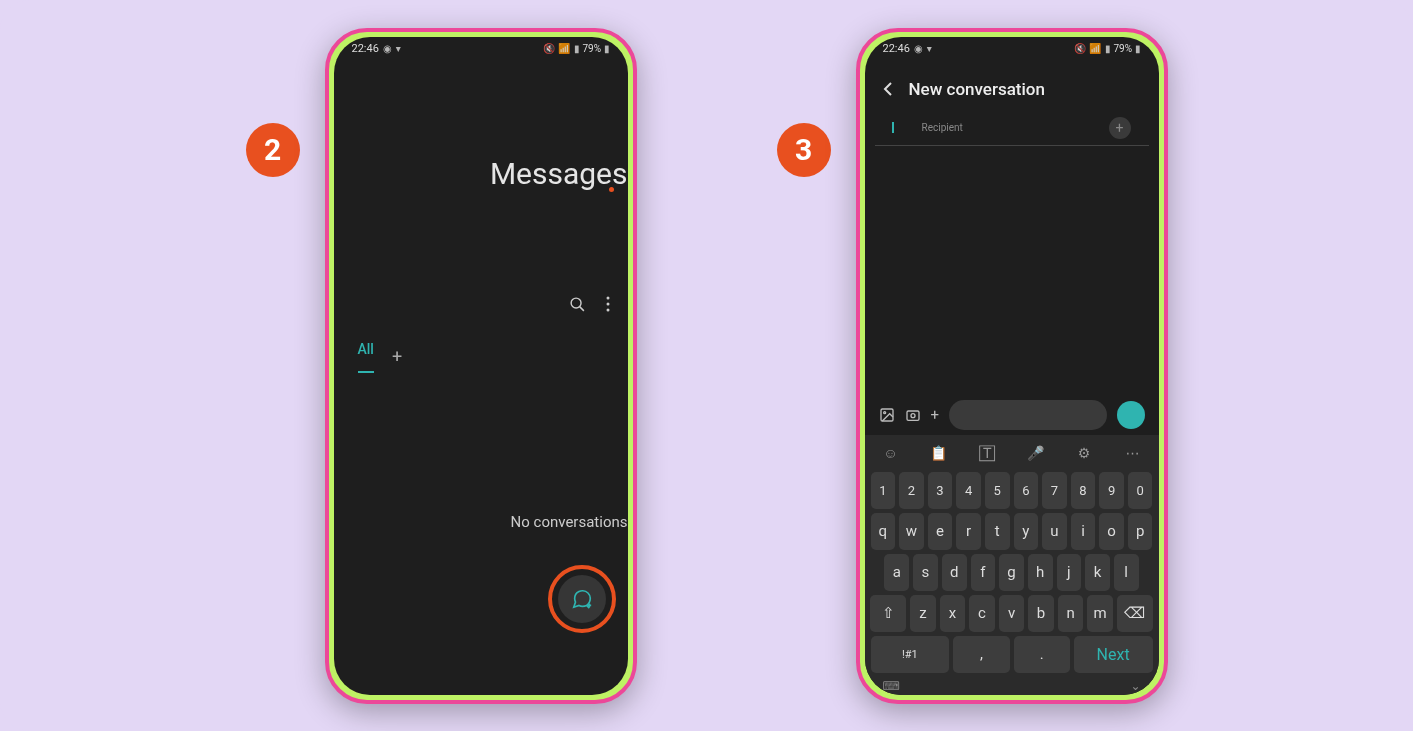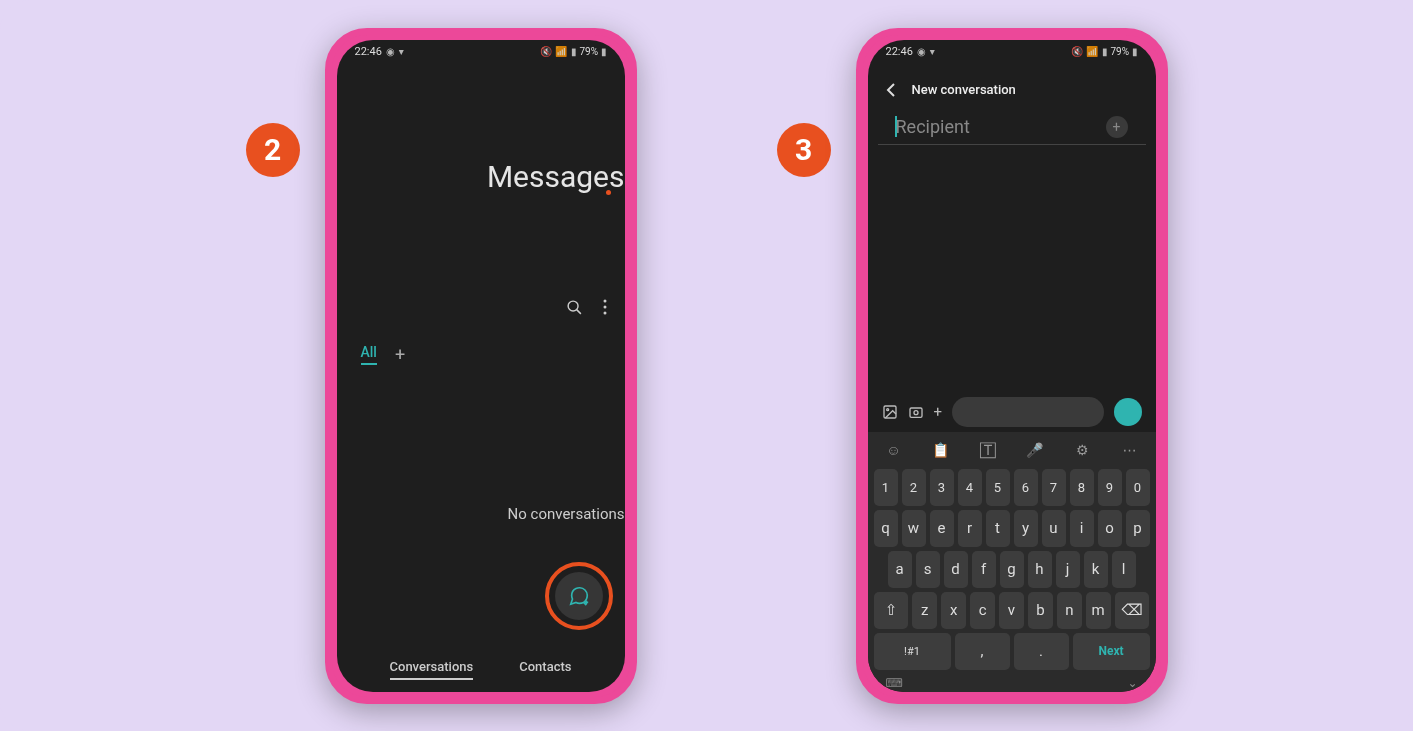--- a/index.html
+++ b/index.html
@@ -1,66 +1,66 @@
 <!DOCTYPE html>
 <html><head>
 <meta charset="utf-8">
 <style>
 * { margin: 0; padding: 0; box-sizing: border-box; font-family: -apple-system, BlinkMacSystemFont, "Segoe UI", Roboto, sans-serif; }
 body { background: #e3d7f5; width: 1413px; height: 731px; display: flex; align-items: center; justify-content: center; }
 .container { background: #e3d7f5; border-radius: 30px; width: 1413px; height: 731px; display: flex; align-items: center; justify-content: center; gap: 140px; }
 .step { display: flex; align-items: flex-start; gap: 25px; }
 .badge { width: 54px; height: 54px; border-radius: 50%; background: #e8501f; color: #fff; font-size: 30px; font-weight: 700; display: flex; align-items: center; justify-content: center; margin-top: 95px; }
-.phone { width: 312px; height: 676px; background: #ec4899; border-radius: 42px; border: 7px solid #ec4899; position: relative; overflow: hidden; box-shadow: 0 8px 30px rgba(0,0,0,0.3); }
+.phone { width: 312px; height: 676px; background: #bef264; border-radius: 42px; border: 4px solid #ec4899; position: relative; overflow: hidden; box-shadow: 0 8px 30px rgba(0,0,0,0.3); }
 .phone-inner { position: absolute; top: 5px; left: 5px; right: 5px; bottom: 5px; background: #1e1e1e; border-radius: 36px; overflow: hidden; }
 .status-bar { height: 24px; display: flex; justify-content: space-between; align-items: center; padding: 0 18px; color: #ddd; font-size: 11px; }
 .status-left { display: flex; align-items: center; gap: 4px; }
 .status-right { display: flex; align-items: center; gap: 3px; font-size: 10px; }
 .status-icon { font-size: 10px; opacity: 0.8; }
 
 
 .p1-header { text-align: right; padding: 95px 0 0; }
 .p1-title { color: #e5e5e5; font-size: 30px; font-weight: 400; }
 .p1-actions { display: flex; justify-content: flex-end; padding: 105px 18px 0 0; gap: 20px; align-items: center; position: relative; }
 .search-ico, .more-ico { color: #ccc; cursor: pointer; }
 .more-dot { position: absolute; top: -4px; right: 14px; width: 5px; height: 5px; background: #e8501f; border-radius: 50%; }
 .p1-tabs { display: flex; align-items: center; gap: 18px; padding: 28px 0 0 24px; }
-.tab-all { color: #2fb4b0; font-size: 14px; font-weight: 500; border-bottom: 2px solid #2fb4b0; padding-bottom: 3px; }
+.tab-all { color: #2fb4b0; font-size: 14px; font-weight: 500; border-bottom: 2px solid #2fb4b0; padding-bottom: 14px; }
 .tab-add { color: #aaa; font-size: 18px; }
 .p1-empty { text-align: right; color: #ccc; font-size: 15px; padding-top: 140px; }
 .fab { position: absolute; bottom: 72px; right: 22px; width: 48px; height: 48px; border-radius: 50%; background: #363636; display: flex; align-items: center; justify-content: center; }
 .fab svg { width: 22px; height: 22px; }
 .fab-highlight { position: absolute; bottom: 62px; right: 12px; width: 68px; height: 68px; border: 4px solid #e8501f; border-radius: 50%; pointer-events: none; }
 .p1-bottom { position: absolute; bottom: 12px; left: 0; right: 0; display: flex; justify-content: space-around; padding: 0 30px; }
 .btab { color: #ccc; font-size: 13px; font-weight: 500; padding-bottom: 4px; }
 .btab.active { border-bottom: 2px solid #ccc; }
 
 
 .p2-header { display: flex; align-items: center; gap: 16px; padding: 18px 18px 0; }
 .back-arrow { color: #ddd; font-size: 20px; }
-.p2-title { color: #eee; font-size: 13px; font-weight: 500; }
+.p2-title { color: #eee; font-size: 17px; font-weight: 500; }
 .p2-recipient { display: flex; align-items: center; justify-content: space-between; padding: 18px 18px 6px; border-bottom: 1px solid #444; margin: 0 10px; }
-.recip-text { color: #888; font-size: 18px; position: relative; }
+.recip-text { color: #888; font-size: 10px; position: relative; padding-left: 29px; }
 .recip-text::before { content: ""; position: absolute; left: -1px; top: 0; bottom: 0; width: 2px; background: #2fb4b0; }
 .add-contact { width: 22px; height: 22px; border-radius: 50%; background: #3a3a3a; color: #888; display: flex; align-items: center; justify-content: center; font-size: 14px; }
 .p2-compose { position: absolute; bottom: 265px; left: 0; right: 0; display: flex; align-items: center; gap: 10px; padding: 0 14px; }
 .compose-ico { color: #bbb; font-size: 15px; }
 .compose-input { flex: 1; height: 30px; background: #3a3a3a; border-radius: 16px; }
 .send-btn { width: 28px; height: 28px; border-radius: 50%; background: #2fb4b0; }
 
 
 .keyboard { position: absolute; bottom: 0; left: 0; right: 0; height: 260px; background: #2b2b2b; padding: 6px 4px 4px; }
 .kb-toolbar { display: flex; justify-content: space-between; align-items: center; padding: 4px 10px 8px; color: #999; }
 .kb-tool { width: 24px; text-align: center; font-size: 14px; }
 .kb-row { display: flex; gap: 4px; padding: 2px 2px; justify-content: center; }
 .key { flex: 1; height: 37px; background: #3d3d3d; border-radius: 5px; color: #ddd; display: flex; align-items: center; justify-content: center; font-size: 15px; }
 .key.num { font-size: 13px; }
 .key.wide { flex: 1.4; }
 .key.space { flex: 5; font-size: 11px; color: #aaa; }
-.key.next { flex: 1.4; color: #2fb4b0; font-size: 12px; font-weight: 700; }
+.key.next { flex: 1.4; color: #2fb4b0; font-size: 16px; font-weight: 400; }
 .kb-bottom-bar { display: flex; justify-content: space-between; padding: 4px 14px 2px; color: #888; font-size: 12px; }
 .row-indent { padding-left: 16px; padding-right: 16px; }
 
 svg { display: block; }
 </style>
 </head>
 <body>
 
 <div class="container">
 
@@ -114,24 +114,20 @@
         <div class="fab">
           <svg viewBox="0 0 24 24" fill="none" stroke="#2fb4b0" stroke-width="1.8">
               <path d="M21 11.5a8.38 8.38 0 0 1-.9 3.8 8.5 8.5 0 0 1-7.6 4.7 8.38 8.38 0 0 1-3.8-.9L3 21l1.9-5.7a8.38 8.38 0 0 1-.9-3.8 8.5 8.5 0 0 1 4.7-7.6 8.38 8.38 0 0 1 3.8-.9h.5a8.48 8.48 0 0 1 8 8v.5z"></path>
               <path d="M17 19 l3 3" stroke="#2fb4b0"></path>
               <line x1="18" y1="19" x2="22" y2="19"></line>
               <line x1="20" y1="17" x2="20" y2="21"></line>
             </svg>
         </div>
         <div class="fab-highlight"></div>
 
-        <div class="p1-bottom">
-          <span class="btab active">Conversations</span>
-          <span class="btab">Contacts</span>
-        </div>
       </div>
     </div>
   </div>
 
   <div class="step">
     <div class="badge">3</div>
     <div class="phone">
       <div class="phone-inner">
         <div class="status-bar">
           <div class="status-left">

